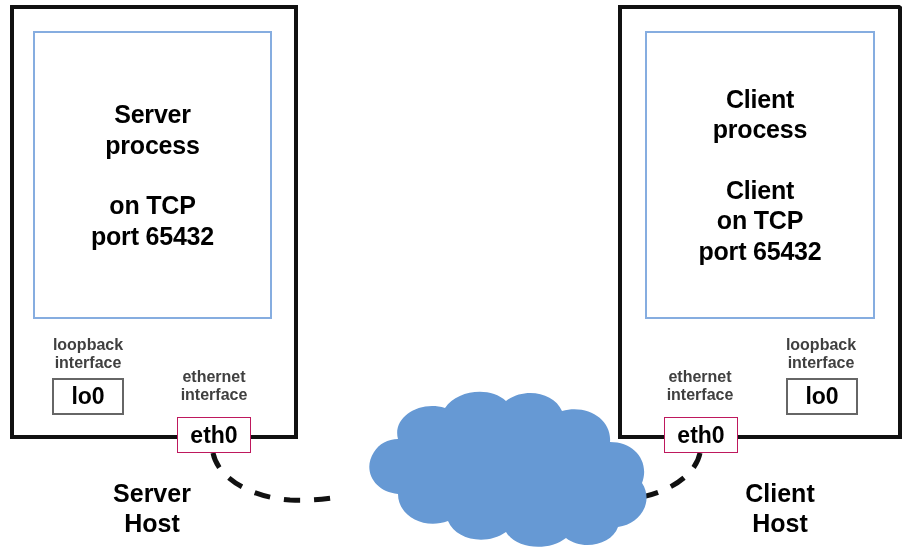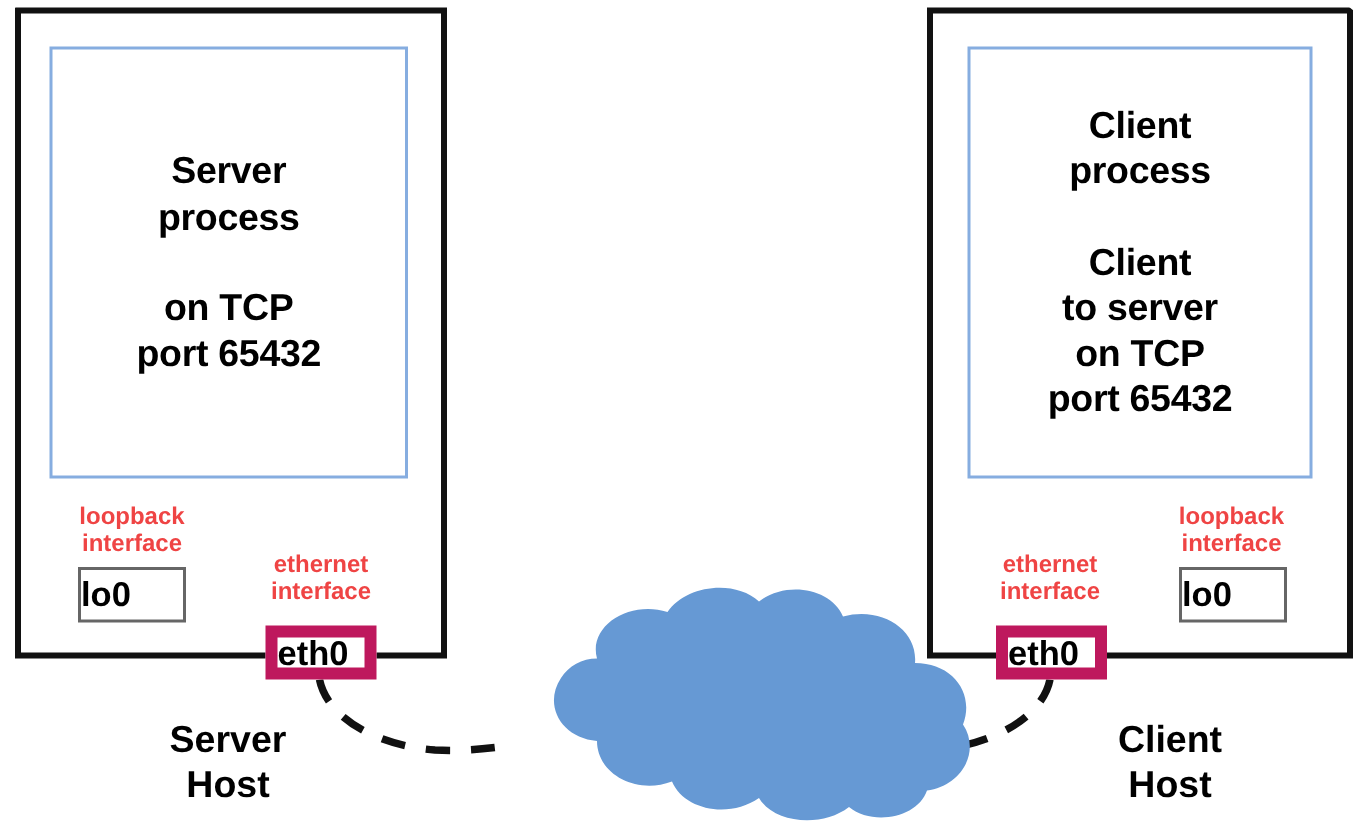--- a/index.html
+++ b/index.html
@@ -53,39 +53,40 @@
   }
   .proc-title  { font-size: 25px; }
   .proc-detail { font-size: 25px; }
   .proc-gap { height: 30px; }
 
   
   .iface-label {
     position: absolute;
     font-size: 16px;
     font-weight: bold;
-    color: #ef4444;
+    color: #404040;
     text-align: center;
     line-height: 1.12;
     white-space: nowrap;
   }
 
   
   .iface-box {
     position: absolute;
     box-sizing: border-box;
     background: #ffffff;
     display: flex;
     align-items: center;
+    justify-content: center;
     font-size: 23px;
     font-weight: bold;
     color: #000000;
   }
   .iface-box.loopback { border: 2px solid #666666; }
-  .iface-box.ethernet { border: 8px solid #be185d; z-index: 5; }
+  .iface-box.ethernet { border: 1px solid #be185d; z-index: 5; }
 
   
   #server-lo-label   { left: 38px;  top: 336px; width: 100px; }
   #server-lo-box     { left: 52px;  top: 378px; width: 72px;  height: 37px; }
   #server-eth-label  { left: 168px; top: 368px; width: 92px; }
   #server-eth-box    { left: 177px; top: 417px; width: 74px;  height: 36px; }
 
   #client-eth-label  { left: 654px; top: 368px; width: 92px; }
   #client-eth-box    { left: 664px; top: 417px; width: 74px;  height: 36px; }
   #client-lo-label   { left: 771px; top: 336px; width: 100px; }
@@ -156,21 +157,20 @@
   <div id="client-host-box" class="host-box"></div>
 
   <div id="client-process-box" class="process-box">
     <div class="proc-title">
       <div>Client</div>
       <div>process</div>
     </div>
     <div class="proc-gap"></div>
     <div class="proc-detail">
       <div>Client</div>
-      <div>to server</div>
       <div>on TCP</div>
       <div>port 65432</div>
     </div>
   </div>
 
   <div id="client-eth-label" class="iface-label">
     <div>ethernet</div>
     <div>interface</div>
   </div>
   <div id="client-eth-box" class="iface-box ethernet">

